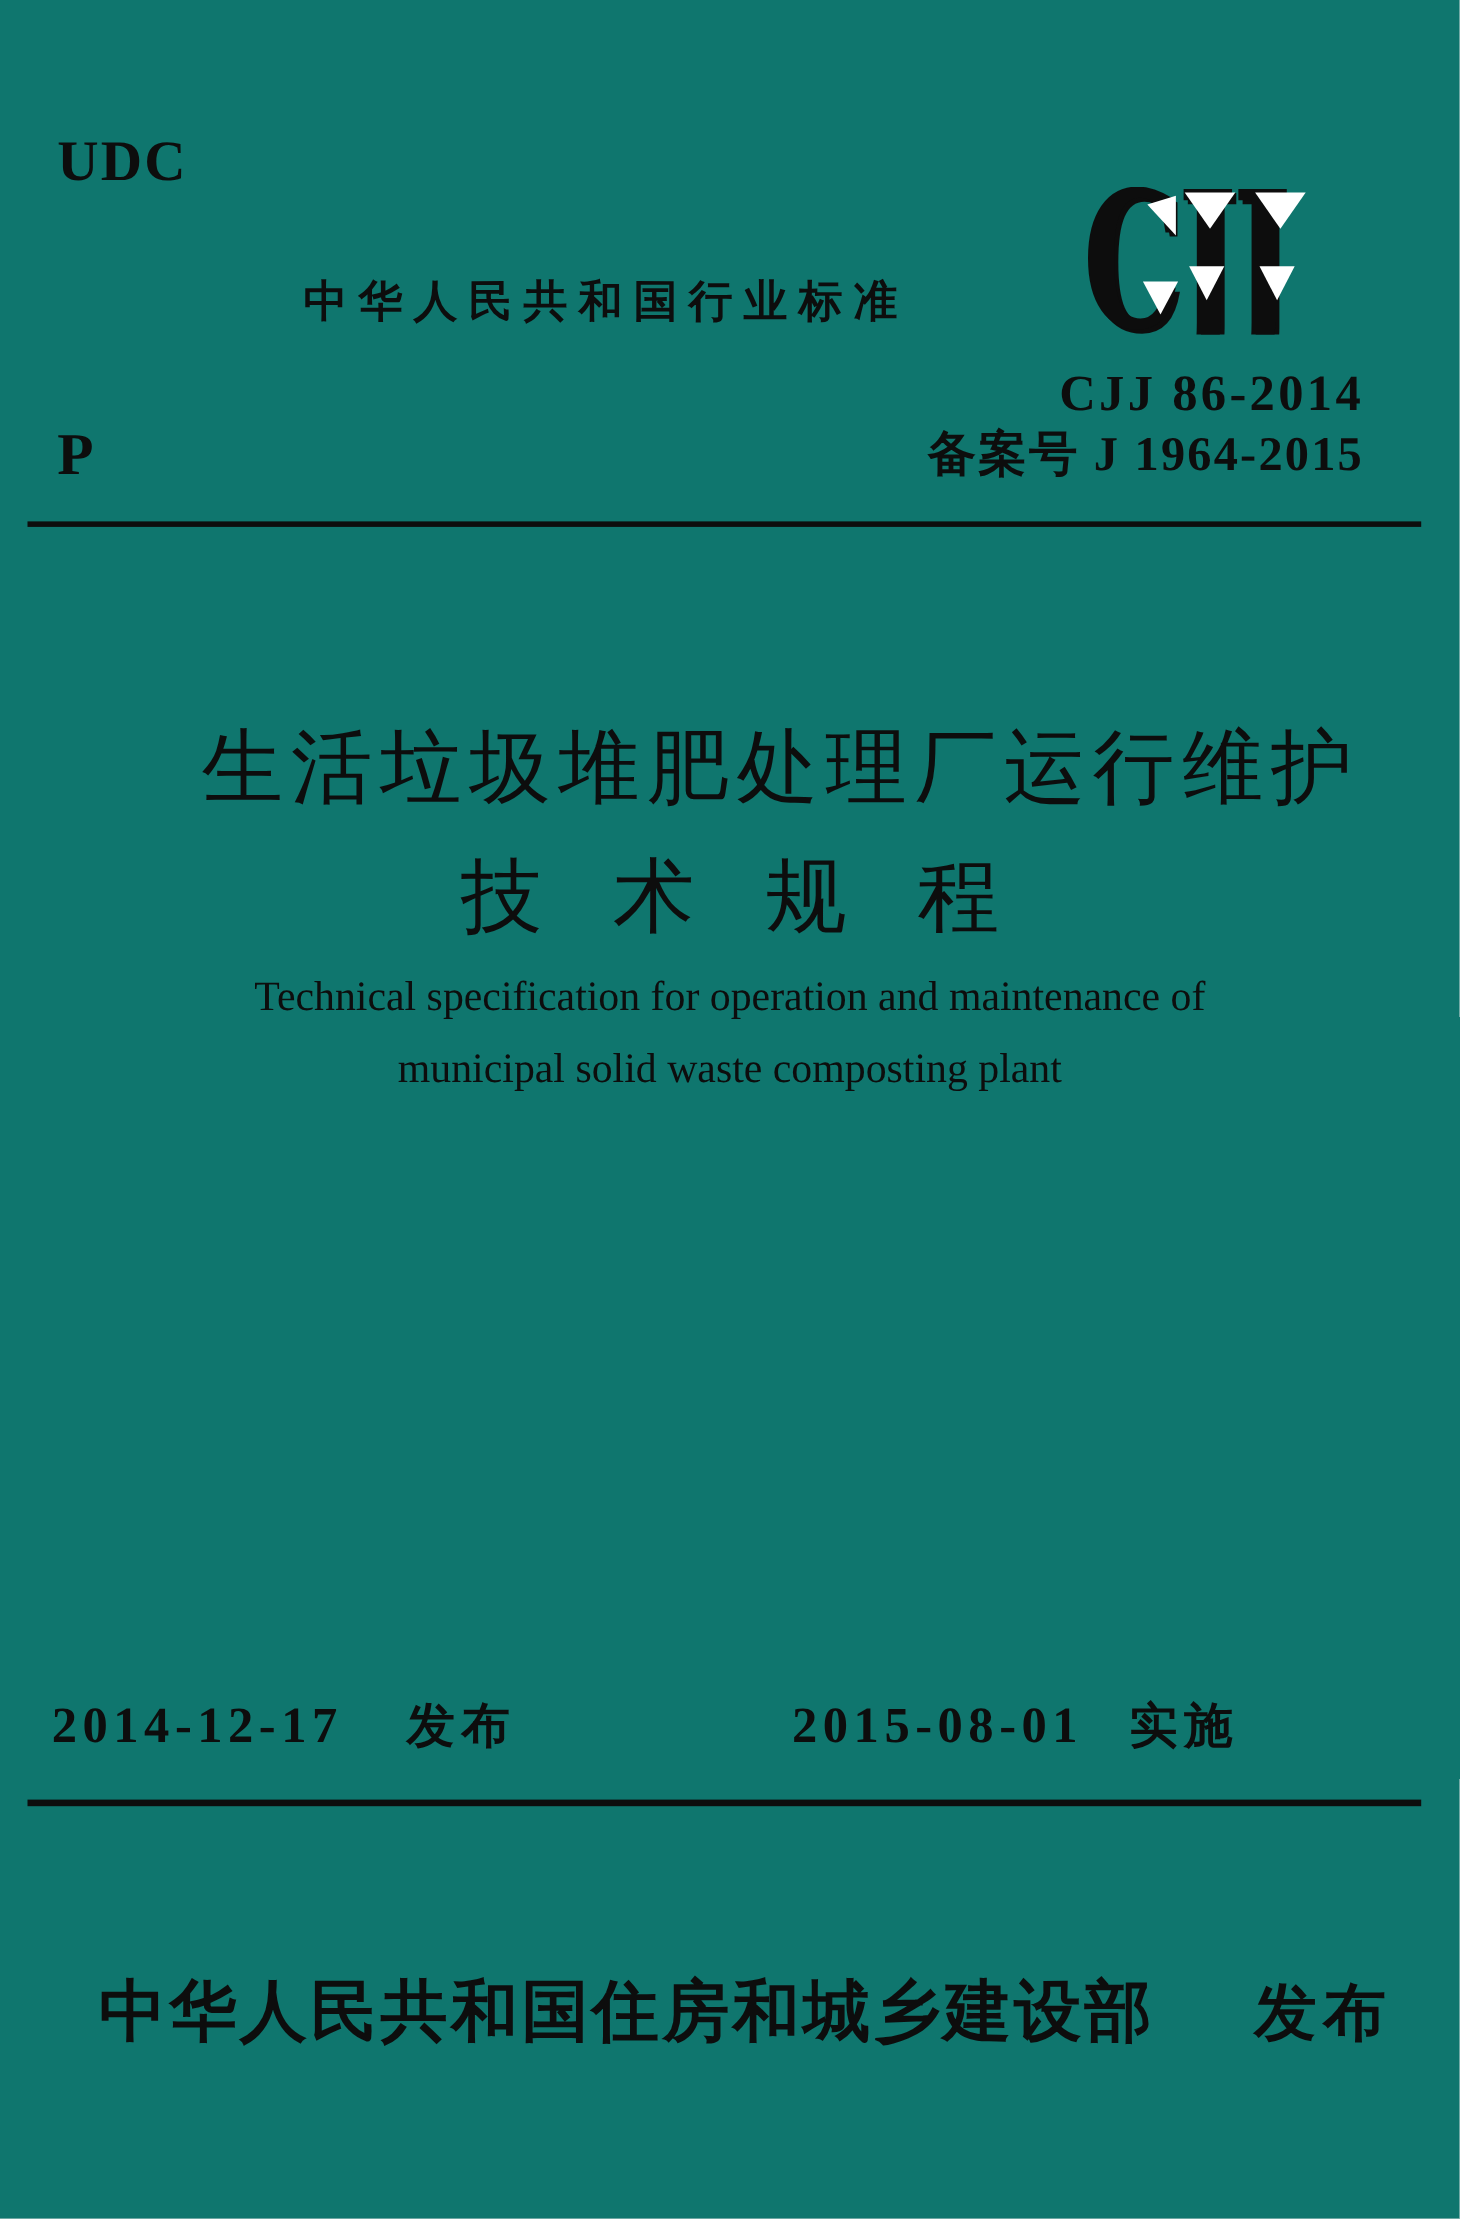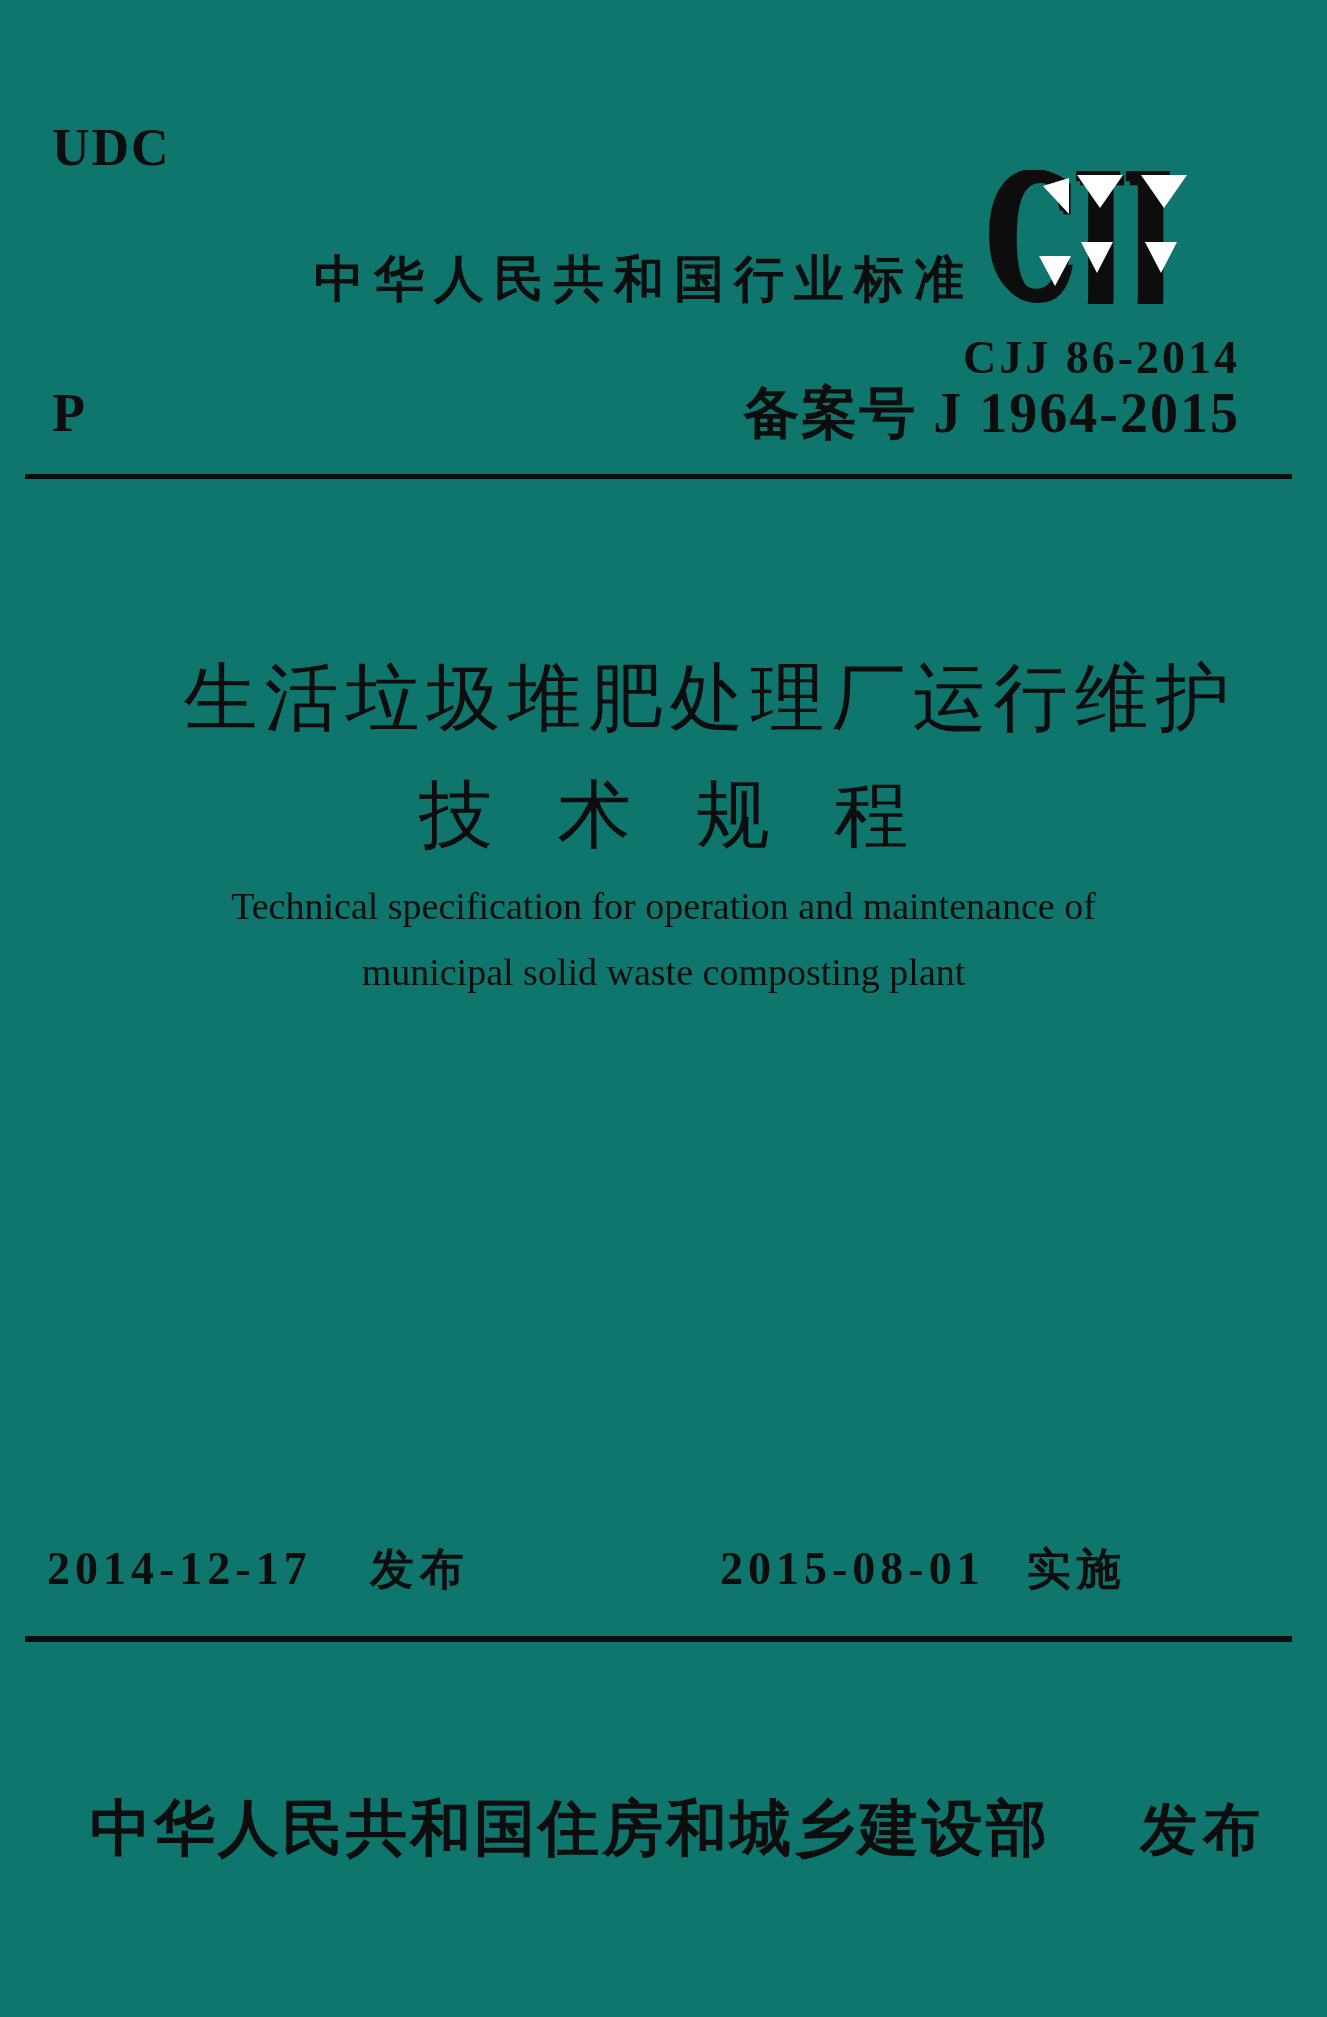--- a/index.html
+++ b/index.html
@@ -21,40 +21,39 @@
     letter-spacing: 2px;
     font-family: "Liberation Serif", "DejaVu Serif", serif;
   }
   .p-label {
     left: 52px; top: 382px;
     font-size: 54px; font-weight: bold;
     font-family: "Liberation Serif", "DejaVu Serif", serif;
   }
   .header-title {
     left: 276px; top: 246px;
-    font-size: 50px; font-weight: bold;
+    font-size: 40px; font-weight: bold;
     letter-spacing: 10px;
     white-space: nowrap;
     font-family: Liberation Sans, sans-serif;
-    margin-left: 38px;
   }
   .logo-box { left: 983px; top: 170px; width: 218px; height: 134px; }
 
   .std-block {
     right: 87px; top: 330px;
     text-align: right;
     white-space: nowrap;
   }
   .std-no {
     font-size: 46px; font-weight: bold;
     letter-spacing: 3px; line-height: 56px;
     font-family: "Liberation Serif", "DejaVu Serif", serif;
   }
   .record-no {
-    font-size: 56px; font-weight: bold;
+    font-size: 44px; font-weight: bold;
     letter-spacing: 2px; line-height: 54px;
     font-family: "Liberation Serif", "DejaVu Serif", serif;
   }
 
   .rule { background: #0d0d0d; }
   .rule-top { left: 25px; top: 474px; width: 1267px; height: 5px; }
   .rule-bottom { left: 25px; top: 1636px; width: 1267px; height: 6px; }
 
   .title-cn-1 {
     left: 0; top: 649px; width: 1327px;

